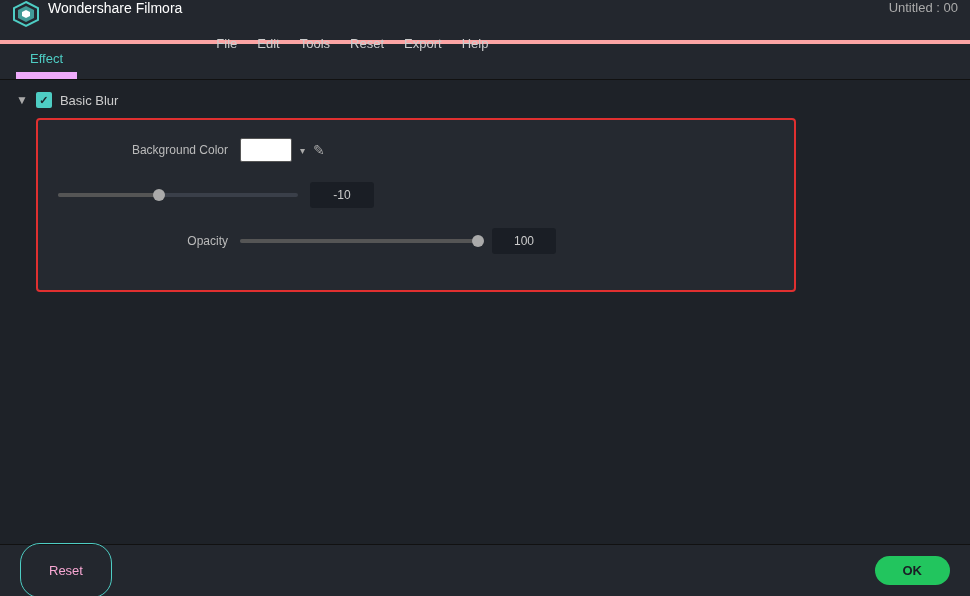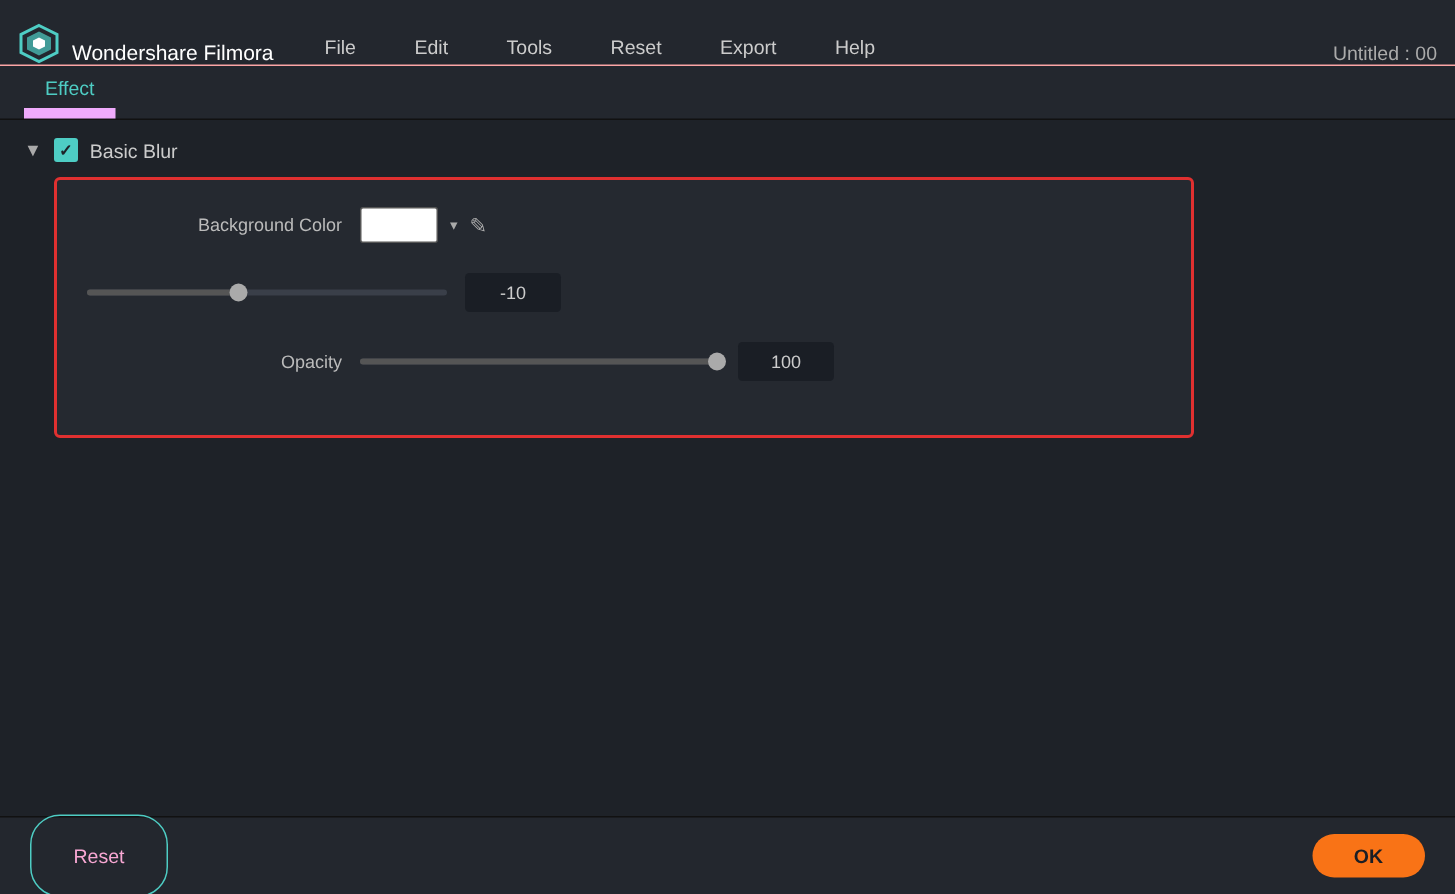--- a/index.html
+++ b/index.html
@@ -10,45 +10,46 @@
       background: #1e2228;
       font-family: 'Segoe UI', Arial, sans-serif;
       color: #ccc;
       overflow: hidden;
       position: relative;
     }
 
     
     .title-bar {
       display: flex;
-      align-items: flex-end;
+      align-items: flex-start;
       background: #23272e;
       height: 44px;
       padding: 0 12px;
-      border-bottom: 1px solid #fca5a5;
+      border-bottom: 4px solid #fca5a5;
     }
 
     .logo-icon {
       width: 28px;
       height: 28px;
       margin-right: 8px;
       flex-shrink: 0;
     }
 
     .app-name {
       color: #fff;
       font-size: 14px;
       font-weight: 500;
       margin-right: 24px;
     }
 
     .menu-bar {
       display: flex;
-      gap: 19px;
+      gap: 0;
       flex: 1;
+      margin-top: 32px;
     }
 
     .menu-item {
       color: #ccc;
       font-size: 13px;
       padding: 4px 10px;
       cursor: pointer;
       border-radius: 3px;
     }
 
@@ -245,21 +246,21 @@
       background: transparent;
       border: 1.5px solid #4ecdc4;
       color: #f9a8d4;
       border-radius: 20px;
       padding: 19px 28px;
       font-size: 13px;
       cursor: pointer;
     }
 
     .btn-ok {
-      background: #f97316;
+      background: #22c55e;
       border: none;
       color: #1a1e25;
       border-radius: 20px;
       padding: 7px 28px;
       font-size: 13px;
       font-weight: 600;
       cursor: pointer;
     }
   </style>
 </head>

